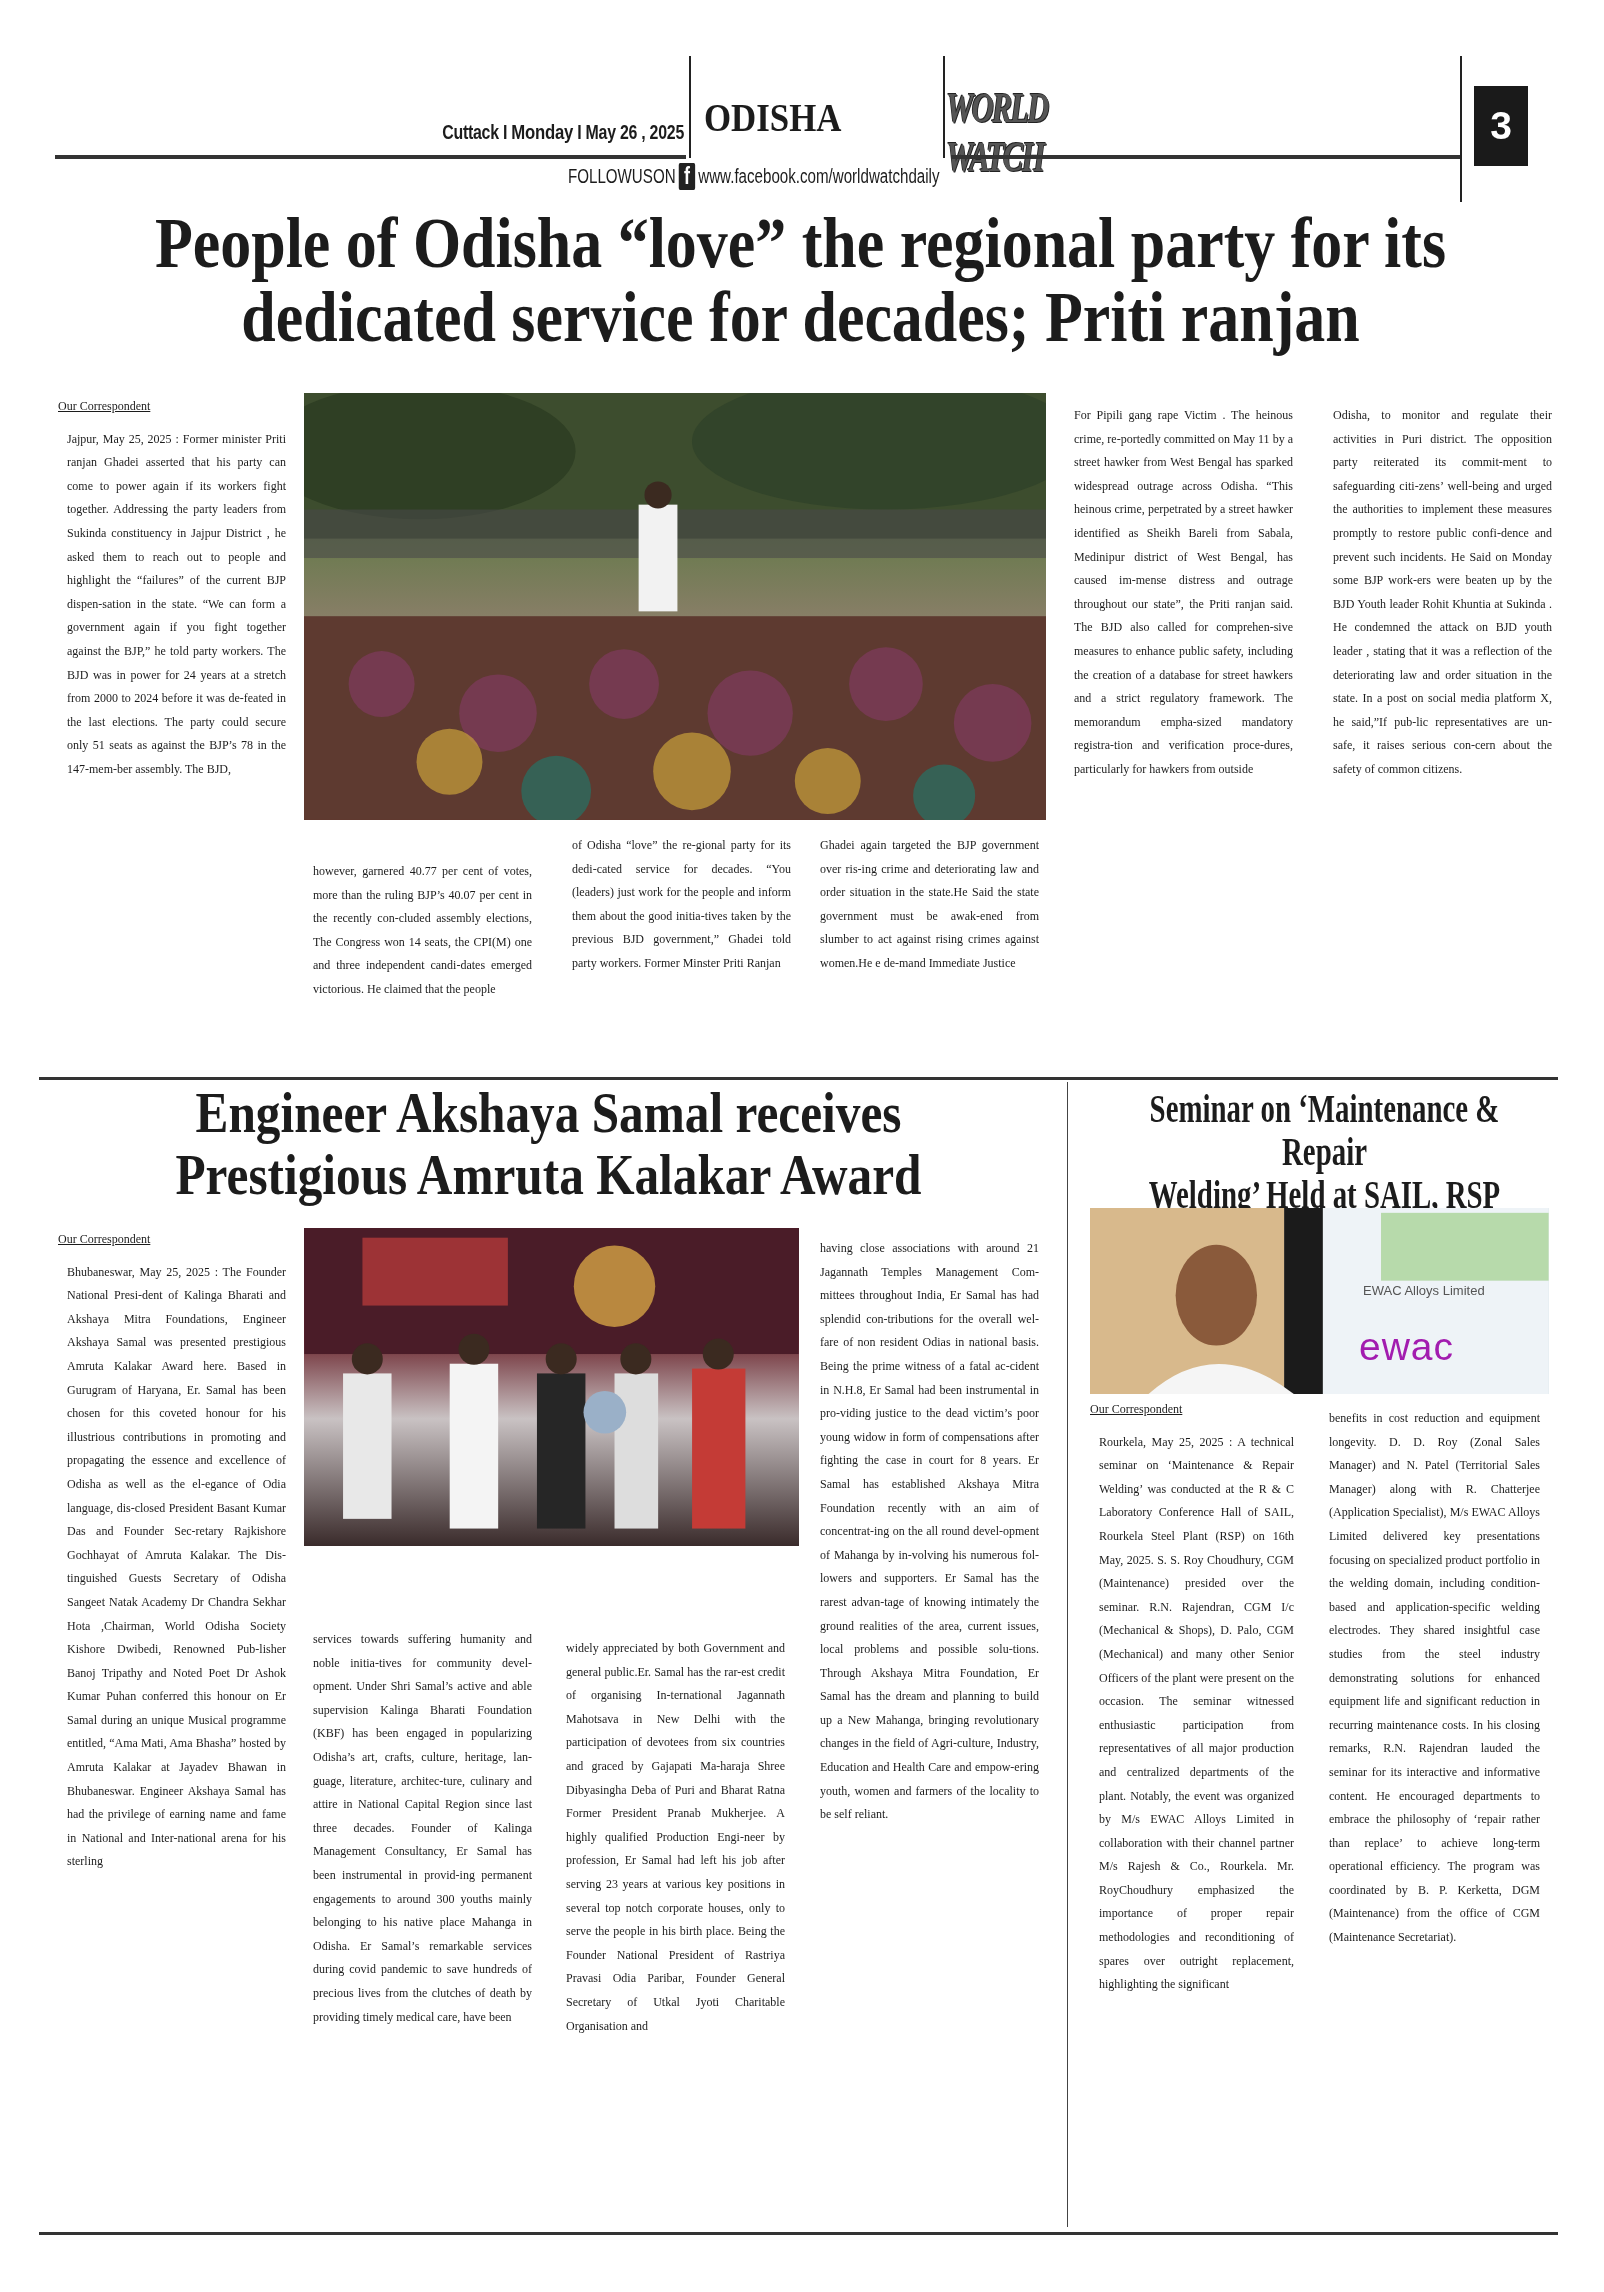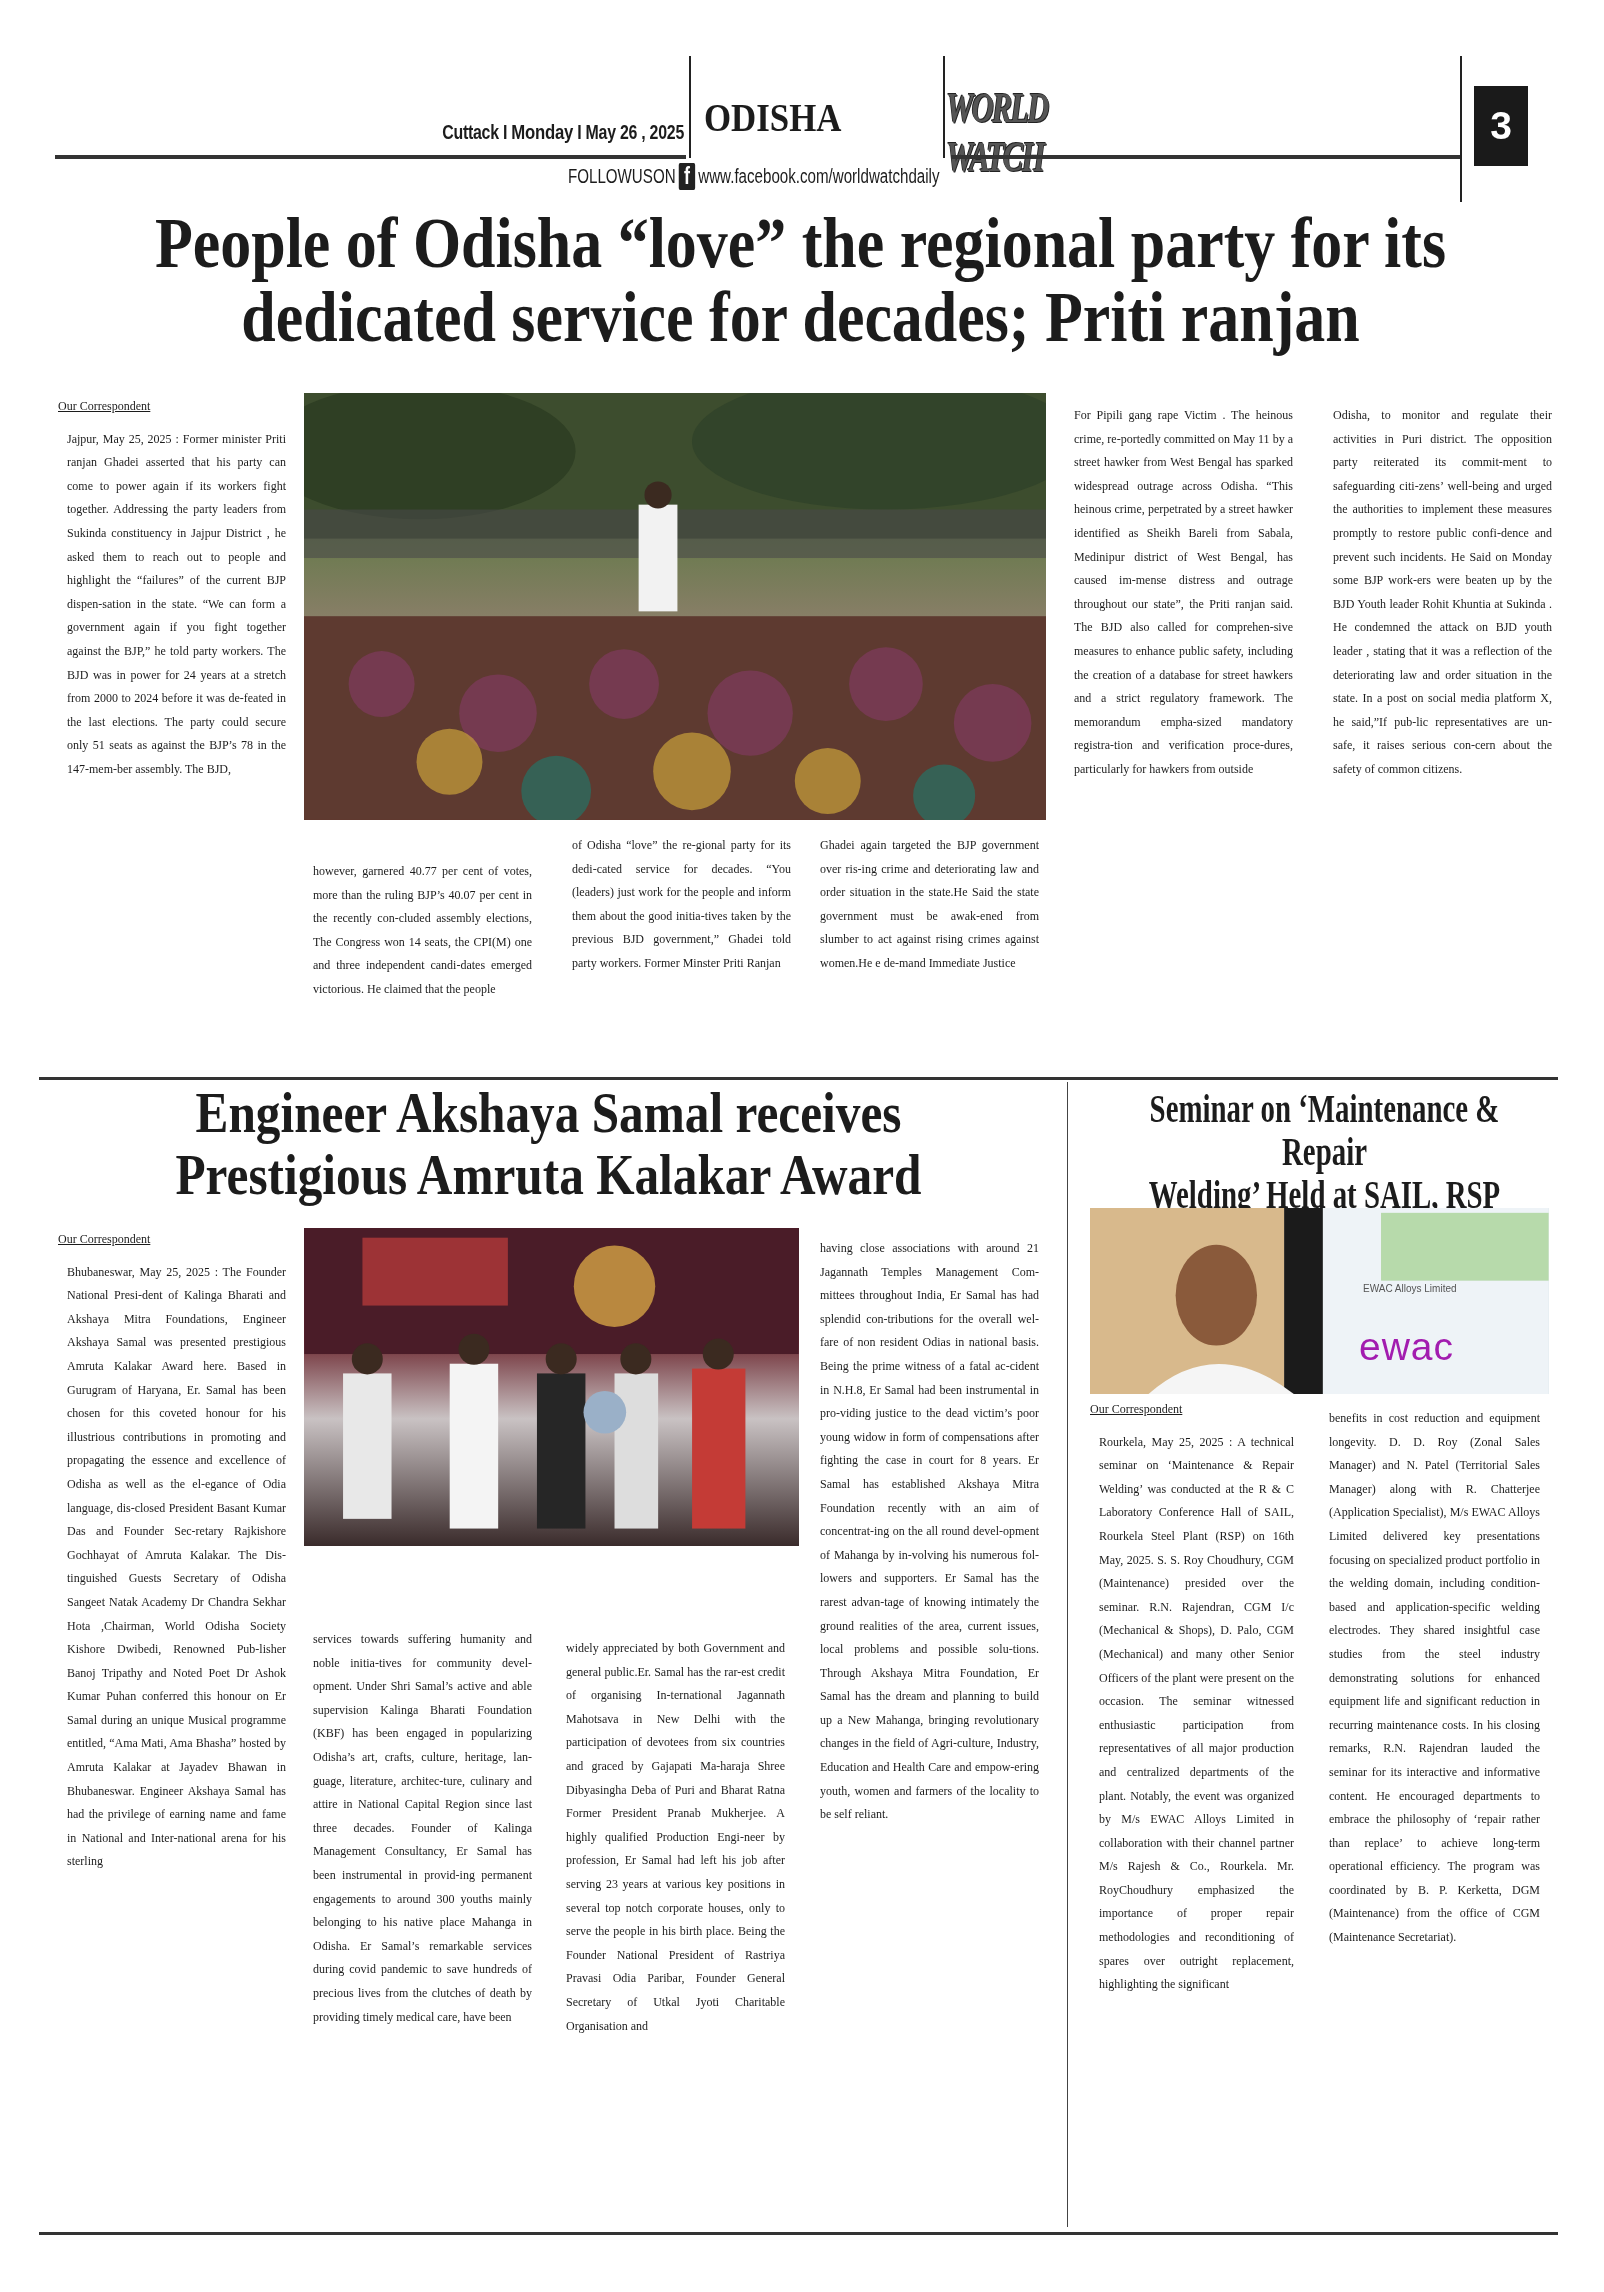--- a/index.html
+++ b/index.html
@@ -22,21 +22,21 @@
   .byline { text-decoration:underline; display:block; }
   .photo { background:#5b6a45; overflow:hidden; }
   .photo1 { left:304px; top:393px; width:742px; height:427px; background:linear-gradient(180deg,#3f5132 0%,#6a7a4e 35%,#8c7f6a 55%,#4a3a34 75%,#6b3b2e 100%); }
   .photo2 { left:304px; top:1228px; width:495px; height:318px; background:linear-gradient(180deg,#3b1f2a 0%,#6d2a32 35%,#c9c2c3 60%,#3a2b2b 100%); }
   .photo3 { left:1090px; top:1208px; width:459px; height:186px; background:linear-gradient(90deg,#d8b98c 0%,#e9dcc8 45%,#1b1b1b 48%,#eef3f7 52%,#dfe8ee 100%); }
   .headline2 { left:39px; top:1082px; width:1019px; text-align:center; font-weight:bold; font-size:56px; line-height:62px; transform:scaleX(0.88); transform-origin:center top; }
   .headline3 { left:1072px; top:1087px; width:505px; text-align:center; font-weight:bold; font-size:39px; line-height:43px; transform:scaleX(0.74); transform-origin:center top; }
   .hrule { height:2.9px; background:#333; }
   .colrule { width:1px; background:#444; }
   .ewac { left:1359px; top:1325px; font-family:"Liberation Sans", sans-serif; font-size:39px; color:#a21caf; letter-spacing:1px; }
-  .ewac-sub { left:1363px; top:1283px; font-family:"Liberation Sans", sans-serif; font-size:10px; color:#555; }
+  .ewac-sub { left:1363px; top:1283px; font-family:"Liberation Sans", sans-serif; font-size:13px; color:#555; }
 </style>
 </head>
 <body>
 
 <div class="abs dateline">
   <span>Cuttack</span>
   <span>I</span>
   <span class="mon">Monday</span>
   <span>I</span>
   <span>May 26 , 2025</span>

